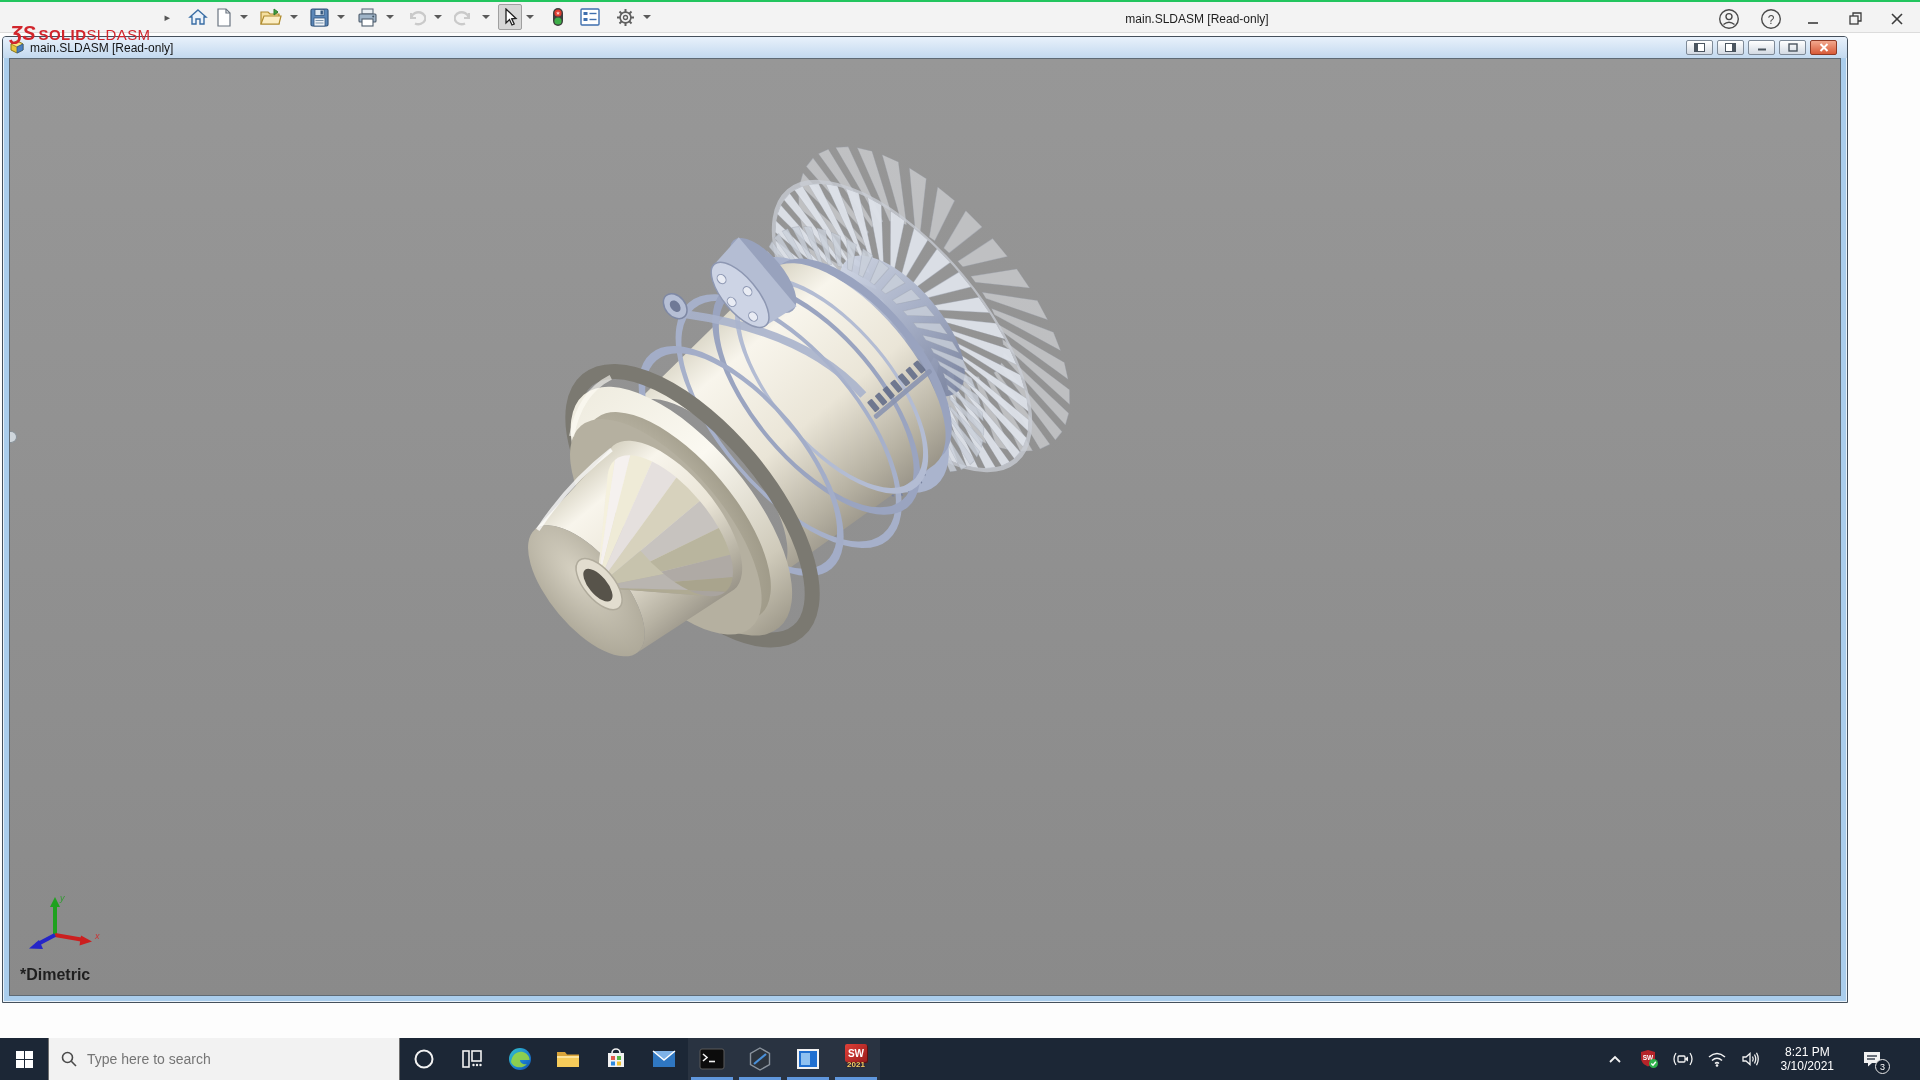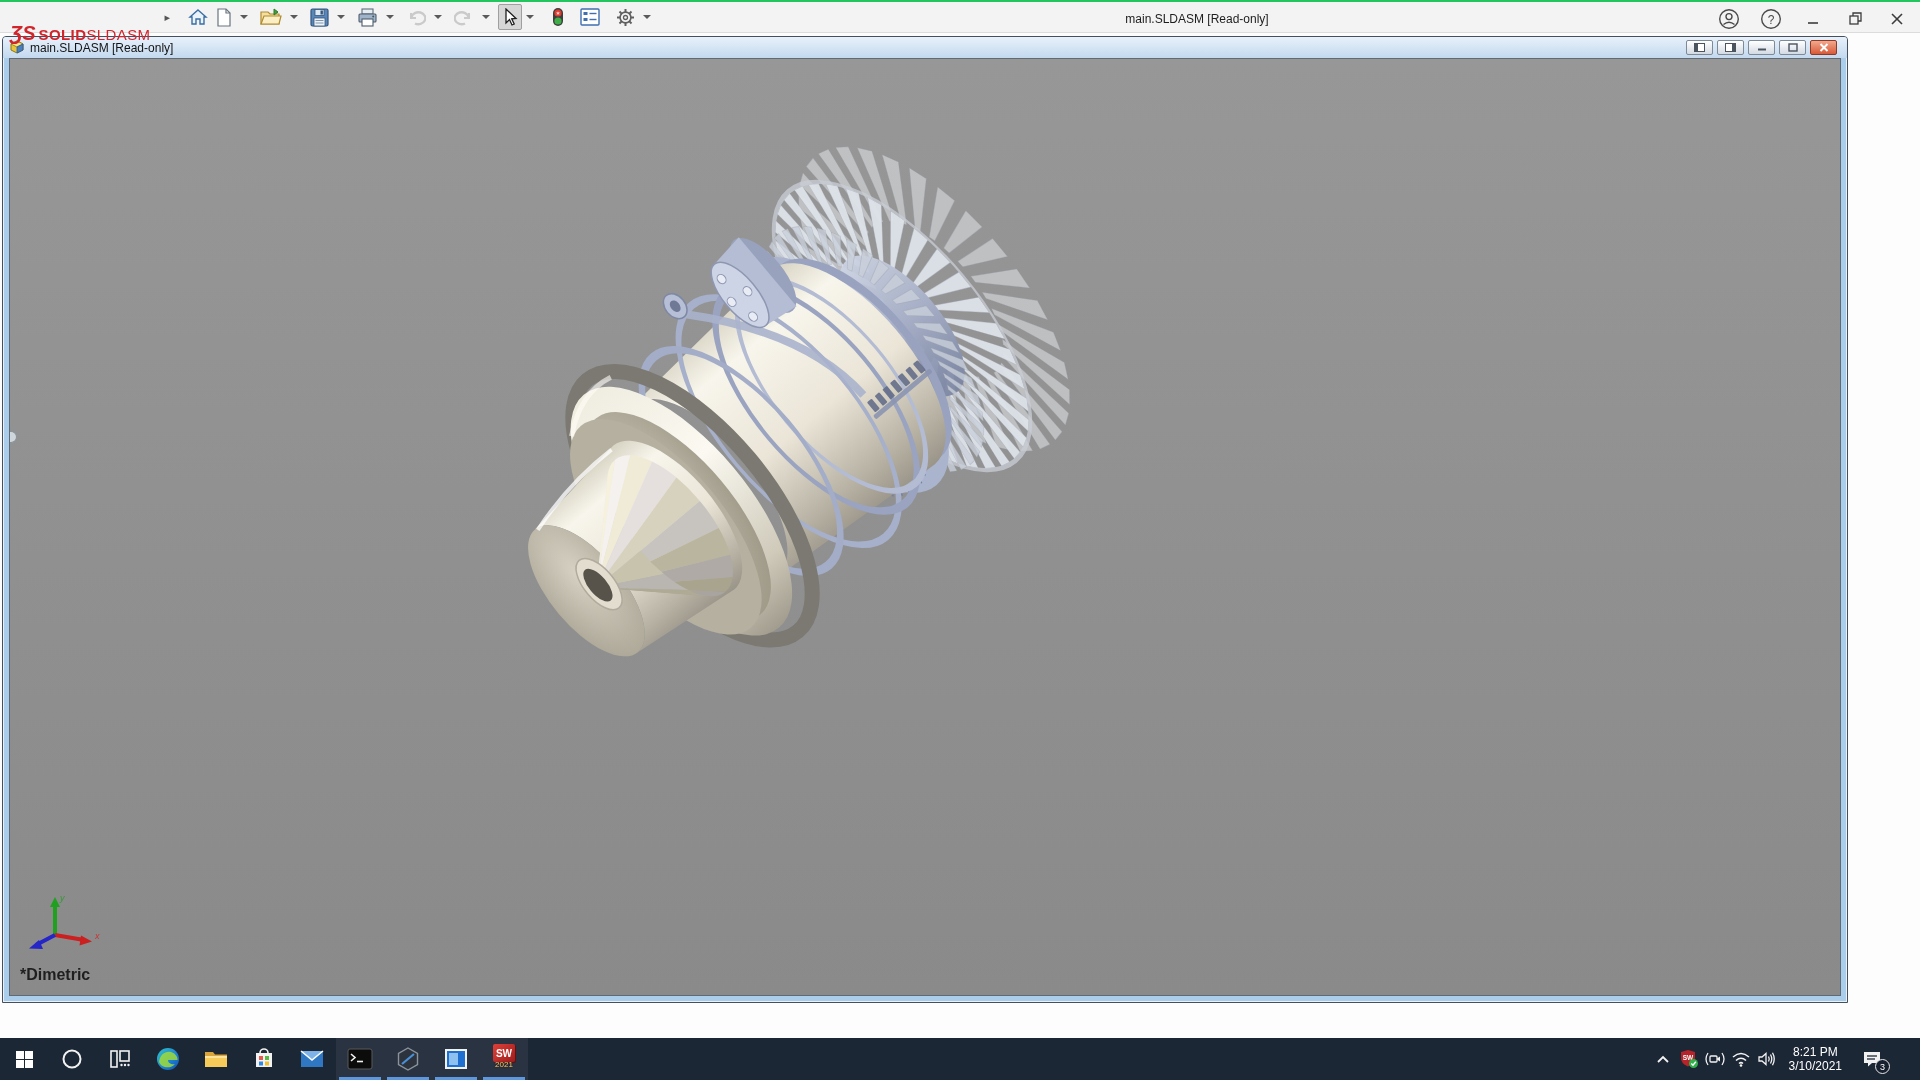--- a/index.html
+++ b/index.html
@@ -51,33 +51,33 @@
   .taskbar { position:absolute; left:0; bottom:0; width:1920px; height:42px;
     background:#1c2736; display:flex; align-items:stretch; z-index:40; }
   .tb-btn { width:48px; display:flex; align-items:center; justify-content:center; position:relative; }
   .tb-app { width:48px; display:flex; align-items:center; justify-content:center; position:relative; }
   .tb-app.active { background:rgba(255,255,255,0.06); }
   .tb-app.active::after { content:""; position:absolute; left:3px; right:3px; bottom:0; height:3px; background:#5f97dd; }
   .search { width:352px; background:#f2f2f2; display:flex; align-items:center; padding:0 12px; gap:10px;
     border:1px solid #707070; border-bottom:none; border-top:none; }
   .search input { border:none; outline:none; background:transparent; font-size:14px; color:#4f4f4f; width:280px;
     font-family:"Liberation Sans", sans-serif; }
-  .tray { margin-left:auto; display:flex; align-items:center; gap:2px; padding-right:20px; }
+  .tray { margin-left:auto; display:flex; align-items:center; gap:10px; padding-right:12px; }
   .tray-ico { width:24px; height:42px; display:flex; align-items:center; justify-content:center; position:relative; }
   .clock { color:#ffffff; font-size:12px; text-align:center; line-height:14px; padding:0 8px; }
   .action-center { width:40px; height:42px; display:flex; align-items:center; justify-content:center; position:relative; }
   .ac-badge { position:absolute; right:2px; bottom:6px; width:15px; height:15px; border-radius:50%;
     background:#16202e; border:1px solid #e8e8e8; color:#fff; font-size:9px; display:flex; align-items:center; justify-content:center; }
   .show-desktop { width:6px; border-left:1px solid rgba(255,255,255,.25); }
 
   .sw-taskicon { position:relative; width:30px; height:30px; display:flex; flex-direction:column; align-items:center; }
   .sw-cube { width:22px; height:18px; background:linear-gradient(135deg,#e04038,#9c1c1c);
     color:#fff; font-weight:bold; font-size:10px; display:flex; align-items:center; justify-content:center;
     border-radius:2px; box-shadow:1px 1px 0 #5f1010; }
-  .sw-year { font-size:8px; font-weight:normal; color:#f0d060; text-shadow:0 0 2px #402; margin-top:-2px; }
+  .sw-year { font-size:8px; font-weight:bold; color:#f0d060; text-shadow:0 0 2px #402; margin-top:-2px; }
 </style>
 </head>
 <body>
 
 <div class="screen">
 
   <div class="topbar">
     <div class="brand">
       <span class="glyph">ƷS</span>
       <span class="b">SOLID</span>
@@ -523,20 +523,27 @@
 
   <div class="taskbar">
     <div class="tb-btn">
       <svg width="17" height="17" viewBox="0 0 17 17">
         <rect x="0" y="0" width="8" height="8" fill="#fff"></rect>
           <rect x="9" y="0" width="8" height="8" fill="#fff"></rect>
         <rect x="0" y="9" width="8" height="8" fill="#fff"></rect>
           <rect x="9" y="9" width="8" height="8" fill="#fff"></rect>
       </svg>
     </div>
+    <div class="search">
+      <svg width="16" height="16" viewBox="0 0 16 16">
+        <circle cx="6.5" cy="6.5" r="5" fill="none" stroke="#4a4a4a" stroke-width="1.6"></circle>
+        <line x1="10.3" y1="10.3" x2="15" y2="15" stroke="#4a4a4a" stroke-width="1.6"></line>
+      </svg>
+      <input type="text" readonly="" placeholder="Type here to search" style="">
+    </div>
     <div class="tb-app">
       <svg width="22" height="22" viewBox="0 0 22 22">
         <circle cx="11" cy="11" r="8.5" fill="none" stroke="#f2f2f2" stroke-width="2"></circle>
       </svg>
     </div>
     <div class="tb-app">
       <svg width="22" height="22" viewBox="0 0 22 22">
         <rect x="2" y="3" width="6" height="16" fill="none" stroke="#f2f2f2" stroke-width="1.6"></rect>
         <rect x="11" y="3" width="9" height="10" fill="none" stroke="#f2f2f2" stroke-width="1.6"></rect>
         <circle cx="12.5" cy="17" r="1.2" fill="#f2f2f2"></circle>

